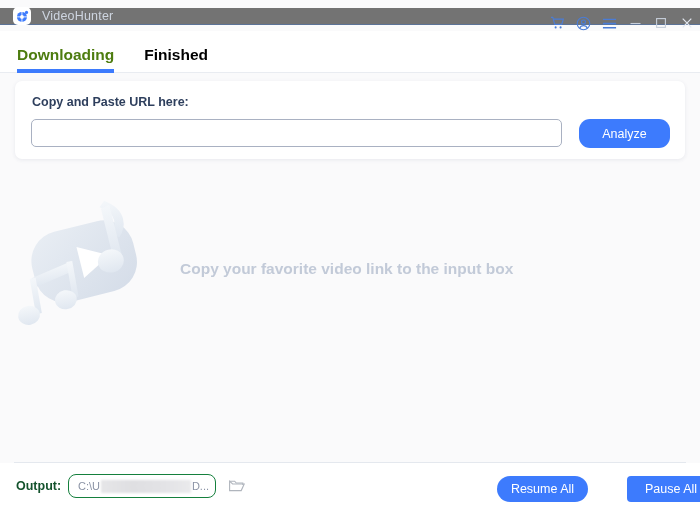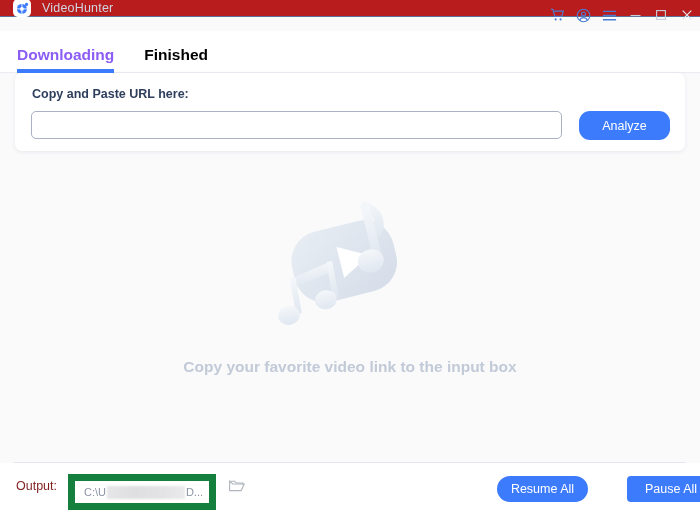--- a/index.html
+++ b/index.html
@@ -10,23 +10,23 @@
     overflow: hidden;
   }
   .app {
     position: relative;
     width: 700px; height: 510px;
     background: #fafafb;
   }
 
   
   .titlebar {
-    position: absolute; left: 0; top: 0;
+    position: absolute; left: 0; top: 8px;
     width: 700px; height: 17px;
-    background: #b91c1c;
+    background: #737373;
     border-bottom: 1px solid #5b7296;
     display: flex; align-items: center;
   }
   .app-icon {
     width: 18px; height: 18px;
     margin-left: 13px;
     background: #ffffff;
     border-radius: 5px;
     display: flex; align-items: center; justify-content: center;
   }
@@ -63,30 +63,30 @@
   .tab {
     position: relative;
     font-size: 15.5px;
     font-weight: bold;
     padding: 0 0 9px 0;
     color: #000000;
     cursor: default;
   }
   .tab.t1 { margin-left: 17px; }
   .tab.t2 { margin-left: 30px; }
-  .tab.active { color: #8b5cf6; }
+  .tab.active { color: #4d7c0f; }
   .tab.active::after {
     content: ""; position: absolute;
     left: 0; bottom: 0; width: 100%; height: 4px;
     background: #3d7bfd; z-index: 2;
   }
 
   
   .url-card {
-    position: absolute; left: 15px; top: 73px;
+    position: absolute; left: 15px; top: 81px;
     width: 670px; height: 78px;
     background: #ffffff;
     border-radius: 7px;
     box-shadow: 0 1px 4px rgba(40,60,100,.09);
   }
   .url-label {
     position: absolute; left: 17px; top: 14px;
     font-size: 12.5px; font-weight: bold;
     color: #2e3f5d;
   }
@@ -110,21 +110,21 @@
     color: #ffffff;
     font-family: "Liberation Sans", sans-serif;
     font-size: 12.5px;
     cursor: default;
   }
 
   
   .empty-wrap {
     position: absolute; left: 0; top: 180px;
     width: 700px;
-    display: flex; flex-direction: column; align-items: center;
+    display: flex; flex-direction: row; align-items: center;
   }
   .empty-art { width: 180px; height: 160px; }
   .empty-text {
     margin-top: 18px;
     font-size: 15.5px;
     font-weight: bold;
     color: #c2cad8;
   }
 
   
@@ -133,28 +133,28 @@
     width: 672px; height: 1px;
     background: #e4e8ee;
   }
   .bottom-bar {
     position: absolute; left: 0; top: 463px;
     width: 700px; height: 47px;
     background: #ffffff;
   }
   .output-label {
     position: absolute; left: 16px; top: 16px;
-    font-size: 12.5px; font-weight: normal;
-    color: #7f1d1d;
+    font-size: 12.5px; font-weight: bold;
+    color: #14532d;
   }
   .output-field {
     position: absolute; left: 68px; top: 11px;
-    width: 148px; height: 36px;
-    border: 7px solid #15803d;
-    border-radius: 0;
+    width: 148px; height: 24px;
+    border: 1px solid #15803d;
+    border-radius: 8px;
     background: #ffffff;
     display: flex; align-items: center;
     overflow: hidden;
   }
   .path-a, .path-b {
     font-size: 11px;
     color: #8b93a5;
     white-space: nowrap;
   }
   .path-a { margin-left: 9px; }

